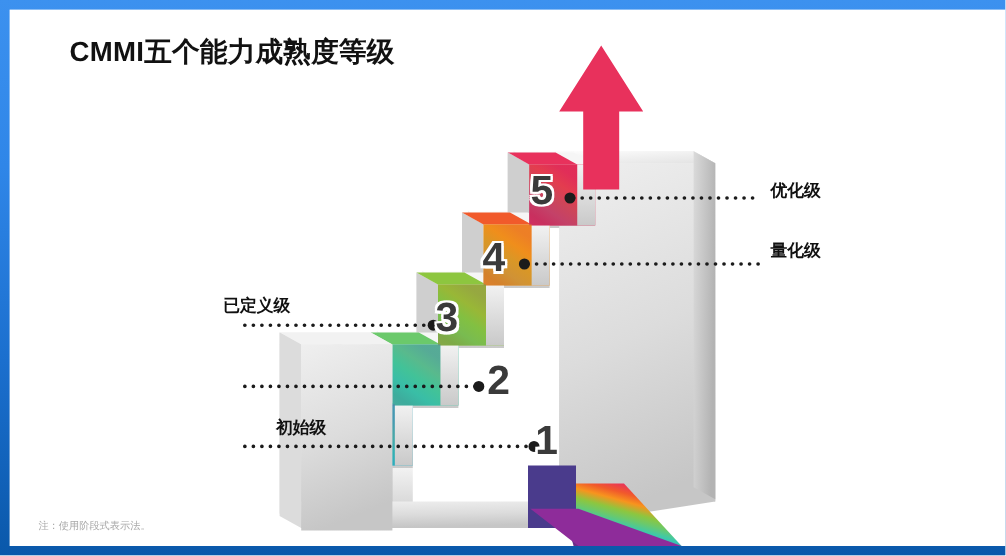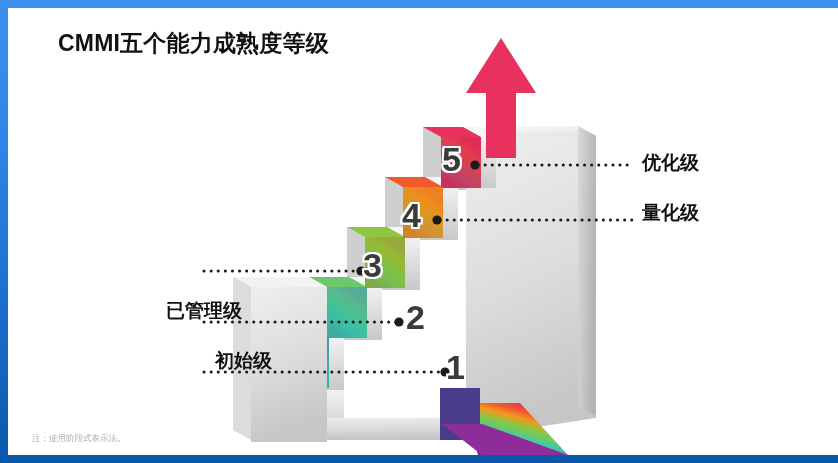--- a/index.html
+++ b/index.html
@@ -59,21 +59,21 @@
     left: 0;
     top: 0;
     width: 822px;
     height: 447px;
   }
   #stage svg { display: block; }
 
   
   .callout {
     position: absolute;
-    font-size: 19px;
+    font-size: 14px;
     font-weight: bold;
     color: #111111;
     white-space: nowrap;
   }
   .callout.left  { text-align: right; }
   .callout.right { text-align: left; }
 
   #label-l5 { left: 634px; top: 142px; }
   #label-l4 { left: 634px; top: 192px; text-align: center; }
   #label-l3 { right: 631px; top: 238px; }
@@ -344,19 +344,19 @@
     </div>
 
     <div class="stepnum" style="left:434px; top:132px;">5</div>
     <div class="stepnum" style="left:394px; top:188px;">4</div>
     <div class="stepnum" style="left:355px; top:238px;">3</div>
     <div class="stepnum" style="left:398px; top:290px;">2</div>
     <div class="stepnum" style="left:438px; top:340px;">1</div>
 
     <div class="callout right" id="label-l5">优化级</div>
     <div class="callout right" id="label-l4">量化级</div>
-    <div class="callout left" id="label-l2">已管理级</div>
+    <div class="callout left" id="label-l3">已定义级</div>
     <div class="callout left" id="label-l1">初始级</div>
 
     <div id="footnote">注：使用阶段式表示法。</div>
 
   </div>
 </div>
 
 </body></html>

